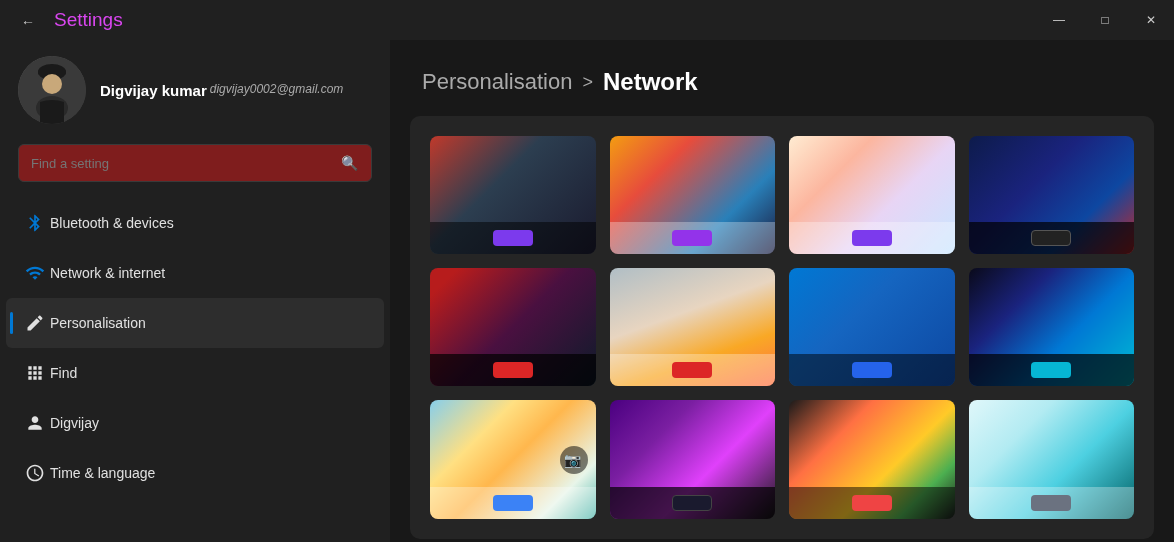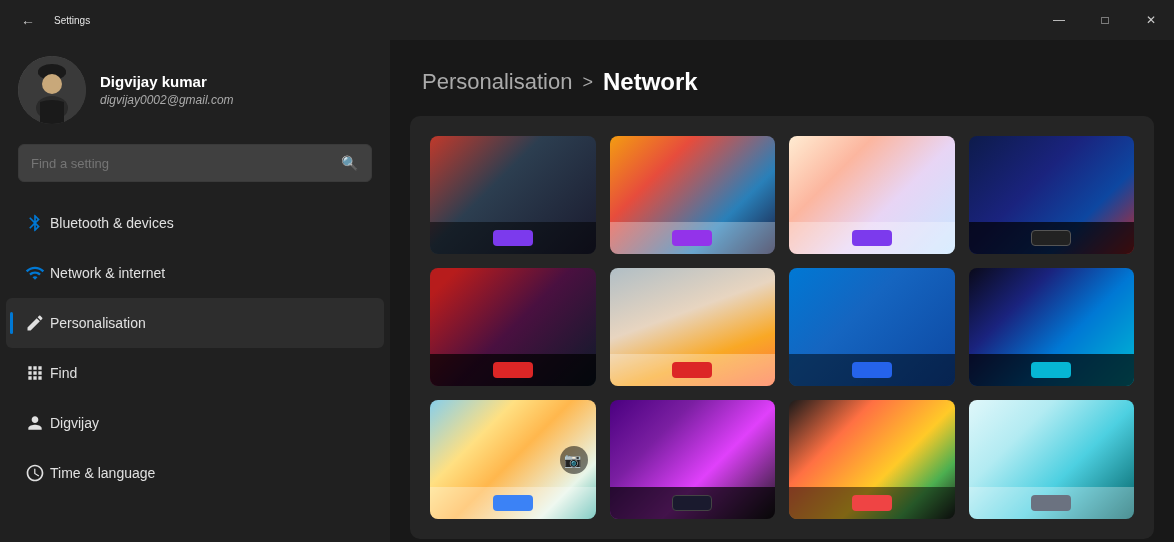--- a/index.html
+++ b/index.html
@@ -22,22 +22,22 @@
       padding: 0 0 0 12px;
       height: 40px;
       flex-shrink: 0;
     }
     .titlebar-left {
       display: flex;
       align-items: center;
       gap: 10px;
     }
     .titlebar-title {
-      color: #e5e5e5;
-      font-size: 10px;
+      color: #d946ef;
+      font-size: 19px;
     }
     .titlebar-controls {
       display: flex;
       align-items: center;
     }
     .titlebar-btn {
       width: 46px;
       height: 40px;
       display: flex;
       align-items: center;
@@ -95,32 +95,32 @@
     }
     .user-avatar-img {
       width: 100%;
       height: 100%;
       background: linear-gradient(135deg, #5a5a5a 0%, #3a3a3a 100%);
       display: flex;
       align-items: center;
       justify-content: center;
       font-size: 30px;
     }
-    .user-info { display: flex; flex-direction: column; gap: 3px; }
+    .user-info { display: flex; flex-direction: row; gap: 3px; }
     .user-name { color: #fff; font-size: 15px; font-weight: 600; }
     .user-email { color: #aaa; font-size: 12px; font-style: italic; }
 
     
     .search-wrap {
       padding: 0 18px 16px 18px;
     }
     .search-box {
       display: flex;
       align-items: center;
-      background: #404040;
+      background: #7f1d1d;
       border: 1px solid #3a3a3a;
       border-radius: 6px;
       padding: 0 12px;
       height: 38px;
       gap: 16px;
     }
     .search-input {
       background: transparent;
       border: none;
       outline: none;

